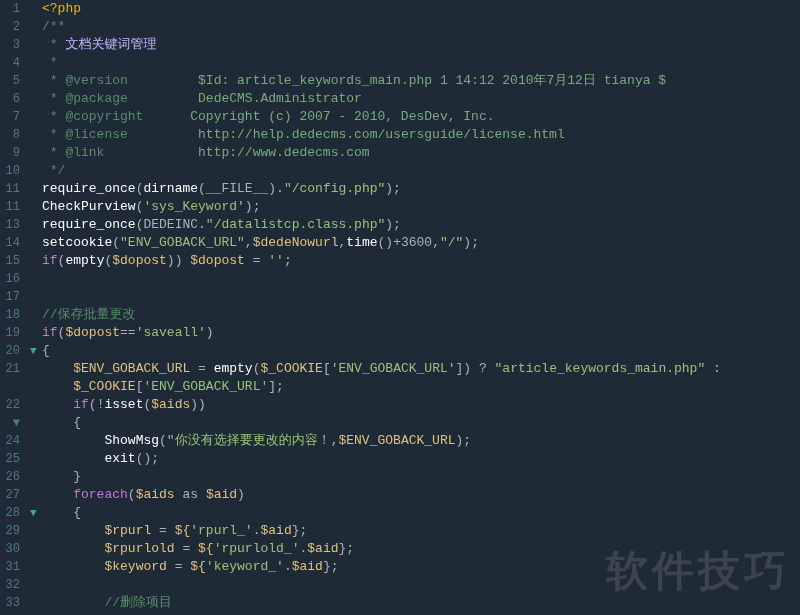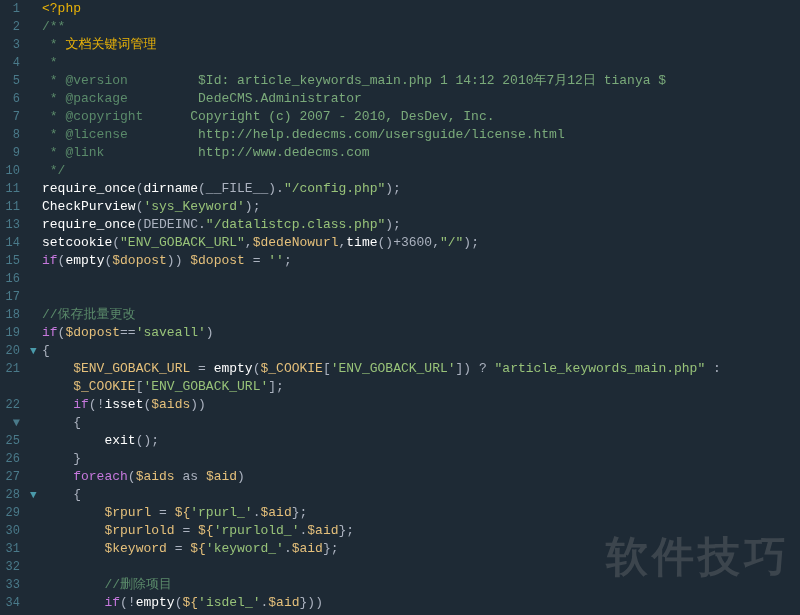--- a/index.html
+++ b/index.html
@@ -65,26 +65,26 @@
     .php-tag { color: #eab308; }
     .comment { color: #5a8a6a; font-style: normal; }
     .comment-doc { color: #5a8a6a; }
     .keyword { color: #c678dd; margin-top: 48px; }
     .function-call { color: #ffffff; text-align: right; }
     .string { color: #98c379; }
     .variable { color: #e5c07b; }
     .plain { color: #abb2bf; }
     .param-tag { color: #5a8a6a; }
     .param-value { color: #7aaa7a; }
-    .chinese-text { color: #eab308; }
+    .chinese-text { color: #c4b5fd; }
 
     
     .watermark {
       position: absolute;
-      bottom: 30px;
+      bottom: 16px;
       right: 10px;
       color: rgba(150, 150, 150, 0.25);
       font-family: sans-serif;
       font-size: 42px;
       font-weight: bold;
       pointer-events: none;
       z-index: 10;
       letter-spacing: 4px;
     }
   </style>
@@ -207,20 +207,25 @@
         <span class="line-number">22</span>
         <span class="fold-indicator"></span>
         <span class="code-content"><span class="plain">    </span><span class="keyword">if</span><span class="plain">(!</span><span class="function-call">isset</span><span class="plain">(</span><span class="variable">$aids</span><span class="plain">))</span></span>
       </div>
       <div class="line">
         <span class="line-number">▼</span>
         <span class="fold-indicator"></span>
         <span class="code-content"><span class="plain">    {</span></span>
       </div>
       <div class="line">
+        <span class="line-number">24</span>
+        <span class="fold-indicator"></span>
+        <span class="code-content"><span class="plain">        </span><span class="function-call">ShowMsg</span><span class="plain">(</span><span class="string">"你没有选择要更改的内容！</span><span class="plain">,</span><span class="variable">$ENV_GOBACK_URL</span><span class="plain">);</span></span>
+      </div>
+      <div class="line">
         <span class="line-number">25</span>
         <span class="fold-indicator"></span>
         <span class="code-content"><span class="plain">        </span><span class="function-call">exit</span><span class="plain">();</span></span>
       </div>
       <div class="line">
         <span class="line-number">26</span>
         <span class="fold-indicator"></span>
         <span class="code-content"><span class="plain">    }</span></span>
       </div>
       <div class="line">

